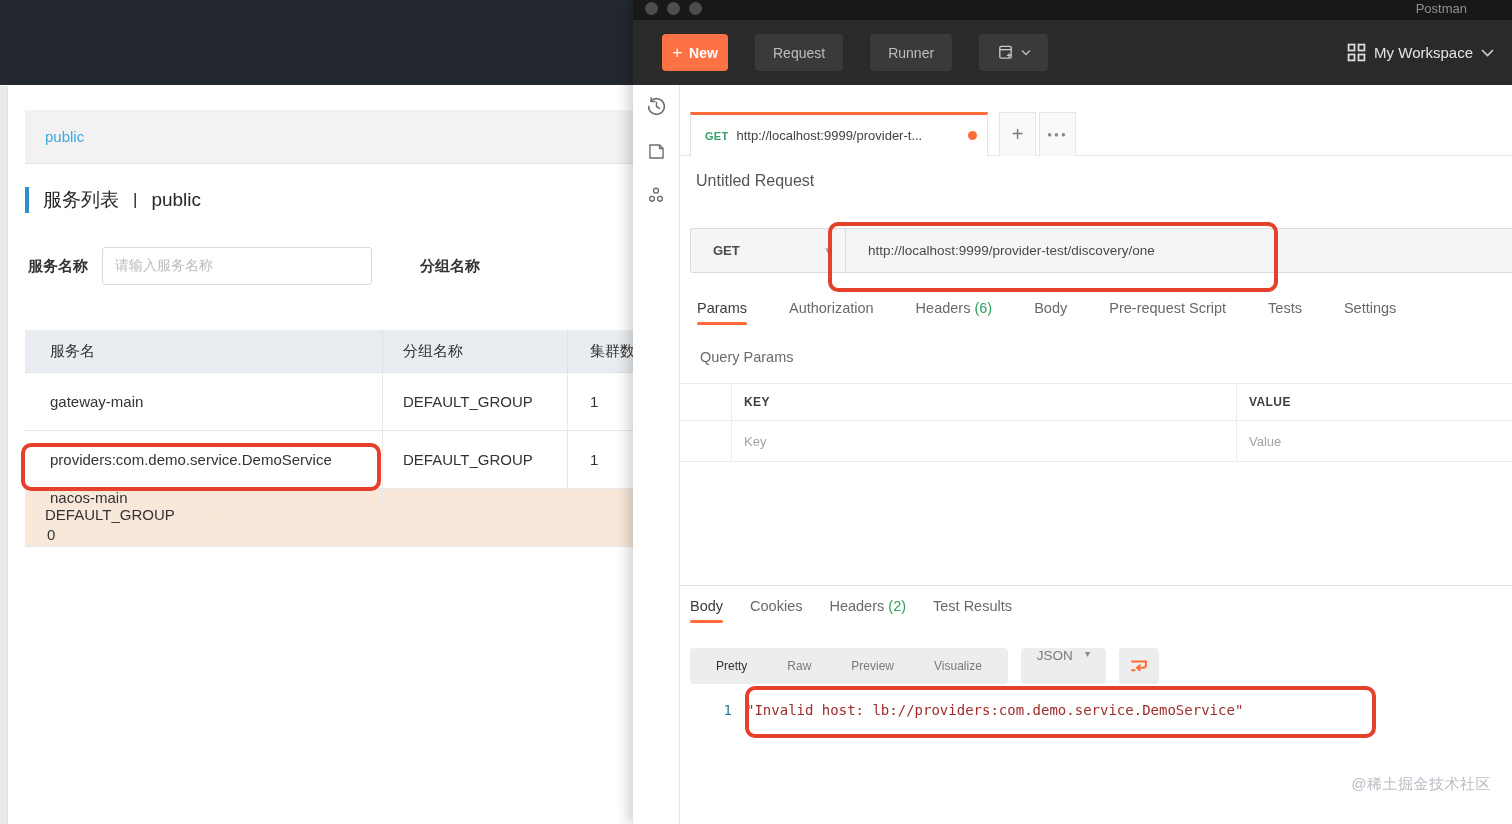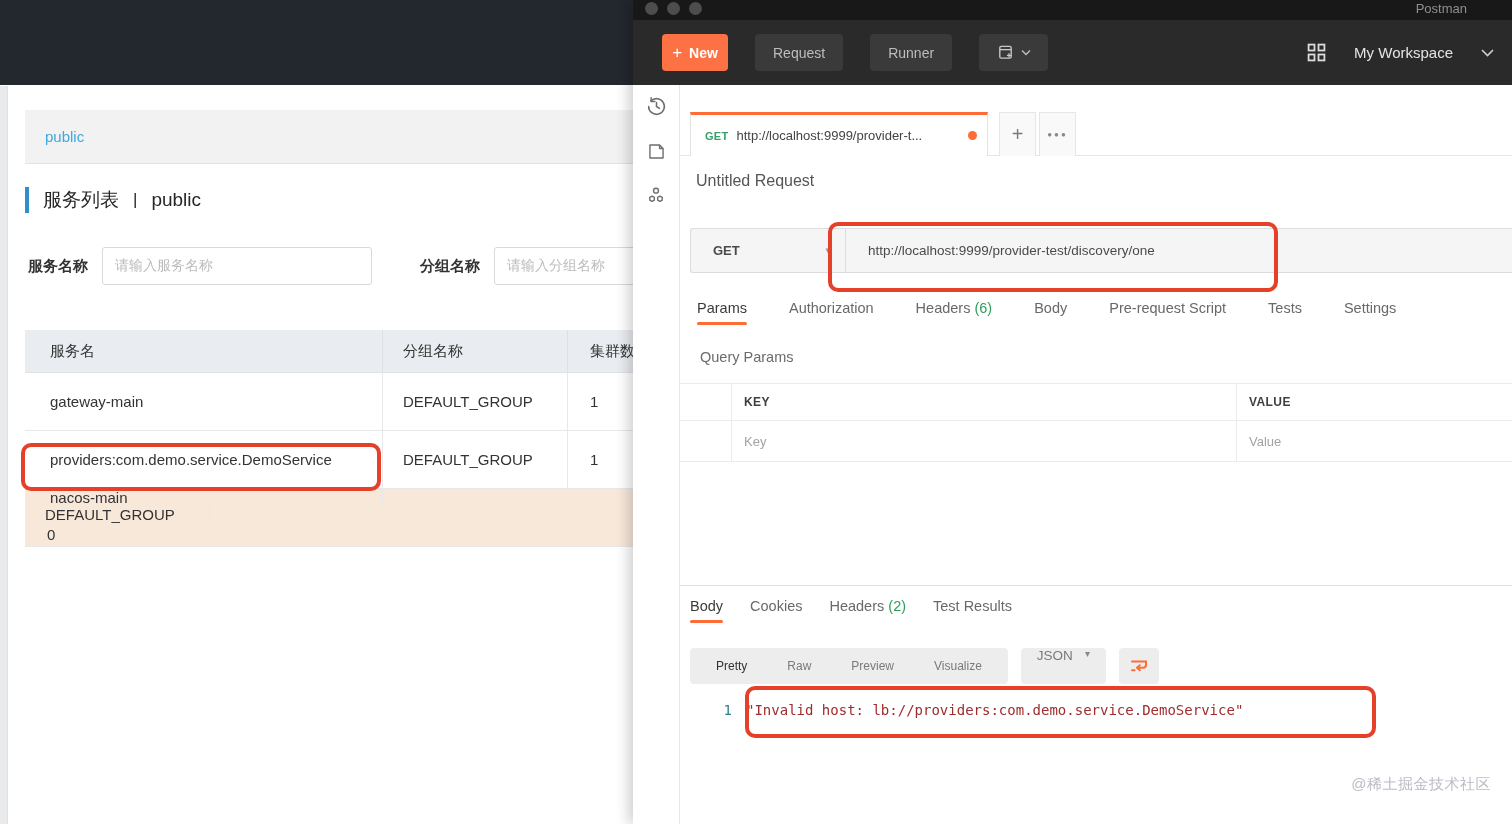--- a/index.html
+++ b/index.html
@@ -36,21 +36,21 @@
   .pm-titlebar { position:absolute; left:0; top:0; width:100%; height:20px; background:#181818; }
   .traffic { position:absolute; left:12px; top:2px; display:flex; gap:9px; }
   .traffic span { width:13px; height:13px; border-radius:50%; background:#4d4d4d; }
   .pm-apptitle { position:absolute; right:45px; top:1px; font-size:13px; color:#8f8f8f; }
   .pm-header { position:absolute; left:0; top:20px; width:100%; height:65px; background:#2a2a2a; display:flex; align-items:center; padding:0 18px 0 29px; }
   .btn { height:37px; border-radius:4px; display:flex; align-items:center; justify-content:center; font-size:14px; cursor:pointer; }
   .btn-new { background:#fd7244; color:#fff; width:66px; gap:7px; font-weight:bold; }
   .btn-new .plus { font-size:17px; font-weight:normal; }
   .btn-dark { background:#3a3a3a; color:#bdbdbd; margin-left:27px; padding:0 18px; }
   .btn-icon { background:#3a3a3a; margin-left:27px; width:69px; gap:6px; }
-  .workspace { margin-left:auto; display:flex; align-items:center; gap:28px; color:#e4e4e4; font-size:15px; cursor:pointer; }
+  .workspace { margin-left:auto; display:flex; align-items:center; gap:8px; color:#e4e4e4; font-size:15px; cursor:pointer; }
   .pm-body { position:absolute; left:0; top:85px; width:100%; bottom:0; background:#fff; }
   .pm-sidebar { position:absolute; left:0; top:0; width:47px; bottom:0; border-right:1px solid #e6e6e6; display:flex; flex-direction:column; align-items:center; padding-top:9px; gap:21px; background:#fff; }
   .pm-sidebar .sicon { width:24px; height:24px; display:flex; align-items:center; justify-content:center; cursor:pointer; }
   .pm-content { position:absolute; left:47px; right:0; top:0; bottom:0; }
   .tabstrip-line { position:absolute; left:0; right:0; top:70px; border-bottom:1px solid #e6e6e6; }
   .req-tab { position:absolute; left:10px; top:27px; width:298px; height:44px; background:#fff; border:1px solid #e3e3e3; border-top:3px solid #ff6c37; border-bottom:none; display:flex; align-items:center; padding:0 10px 0 14px; gap:8px; cursor:pointer; }
   .req-tab .m { font-size:11px; font-weight:bold; color:#37a06a; letter-spacing:.3px; }
   .req-tab .u { font-size:13px; color:#444; white-space:nowrap; overflow:hidden; text-overflow:ellipsis; flex:1; }
   .req-tab .dot { width:9px; height:9px; border-radius:50%; background:#ff6c37; flex:none; }
   .tab-plus,.tab-more { position:absolute; top:27px; height:44px; width:37px; background:#f9f9f9; border:1px solid #e6e6e6; border-bottom:none; display:flex; align-items:center; justify-content:center; color:#7a7a7a; cursor:pointer; }
@@ -115,21 +115,20 @@
       <span class="nacos-titlebar"></span>
       <span class="nacos-title">服务列表</span>
       <span class="nacos-title-sep">|</span>
       <span class="nacos-title-ns">public</span>
     </div>
 
     <div class="filters">
       <span class="f-label">服务名称</span>
       <input type="text" placeholder="请输入服务名称" style="">
       <span class="f-label second">分组名称</span>
-      <input type="text" placeholder="请输入分组名称" style="">
     </div>
 
     <div class="svc-table">
       <div class="svc-row head">
         <div class="c1">服务名</div>
         <div class="c2">分组名称</div>
         <div class="c3">集群数</div>
       </div>
       <div class="svc-row">
         <div class="c1">gateway-main</div>

